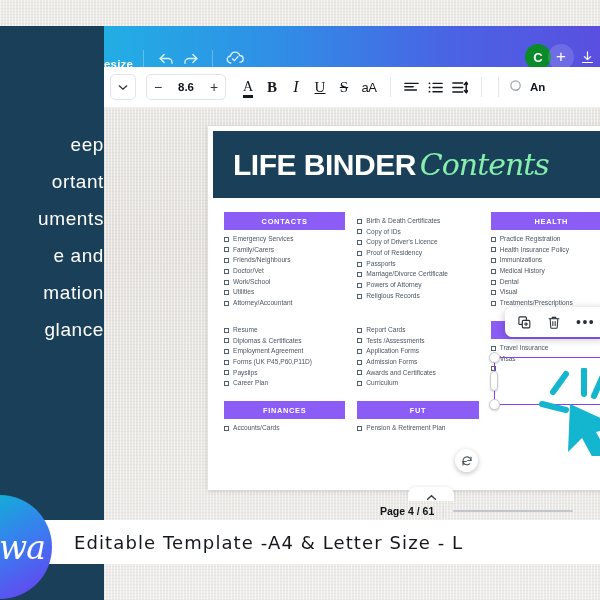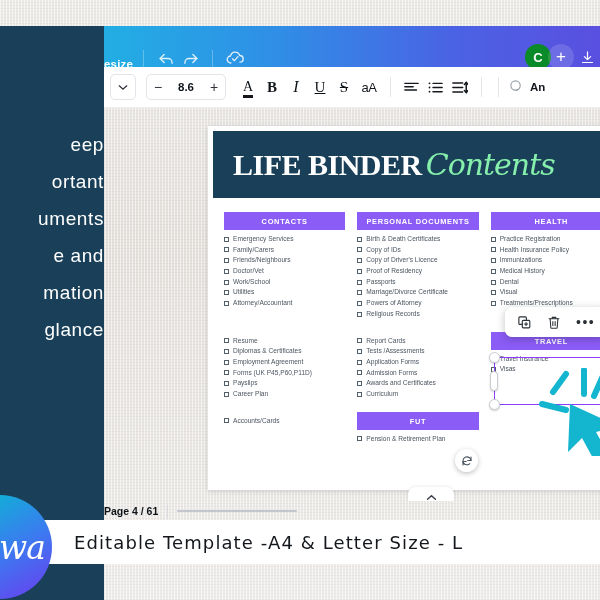--- a/index.html
+++ b/index.html
@@ -119,21 +119,21 @@
     z-index: 2;
     overflow: hidden;
   }
   .doc-header {
     height: 67px; background: #1a4059;
     display:flex; align-items:center; padding-left: 20px;
     margin: 5px 5px 0 5px;
   }
   .doc-title {
     color:#fff; font-size: 30px; font-weight: 700; letter-spacing: -0.5px;
-    font-family: Liberation Serif, serif;
+    font-family: Liberation Sans, sans-serif;
   }
   .doc-title-script {
     color:#86efac; font-size: 30px; font-family:"DejaVu Serif", serif; font-style: italic;
     margin-left: 4px; letter-spacing: -1px;
   }
 
   .grid {
     padding: 14px 16px 0 16px;
     display: grid; grid-template-columns: repeat(3, 1fr);
     column-gap: 12px; row-gap: 10px;
@@ -197,21 +197,21 @@
 
   
   .scroll-nub {
     position:absolute; left: 408px; top: 487px; width: 46px; height: 14px;
     background:#fff; border-radius: 8px 8px 0 0; z-index: 6;
     display:flex; align-items:flex-end; justify-content:center;
     box-shadow: 0 -1px 3px rgba(0,0,0,.07);
   }
   .page-strip {
     position:absolute; left: 104px; right:0; top: 500px; height: 22px;
-    z-index: 6; display:flex; align-items:center; gap:9px;
+    z-index: 6; display:flex; align-items:center; padding-left: 276px; gap:9px;
   }
   .page-label { font-size: 10.5px; font-weight:700; color:#0e1318; }
   .page-div { width:1px; height:13px; background:#d9dbe0; }
   .zoom-track { width: 120px; height: 2px; background:#c3c6cc; border-radius:2px; }
 
   .promo-bar {
     position:absolute; left: 0; top: 520px; width: 600px; height: 44px;
     background:#ffffff; z-index: 7;
     display:flex; align-items:center;
   }
@@ -260,21 +260,20 @@
             <span class="cbx"></span>
             <span>Utilities</span>
           </li>
           <li>
             <span class="cbx"></span>
             <span>Attorney/Accountant</span>
           </li>
         </ul>
       </div>
       <div class="cat">
-        <div class="cat-head">PERSONAL DOCUMENTS</div>
         <ul>
           <li>
             <span class="cbx"></span>
             <span>Birth &amp; Death Certificates</span>
           </li>
           <li>
             <span class="cbx"></span>
             <span>Copy of IDs</span>
           </li>
           <li>
@@ -403,20 +402,21 @@
             <span class="cbx"></span>
             <span>Visas</span>
           </li>
           <li>
             <span class="cbx"></span>
             <span></span>
           </li>
         </ul>
       </div>
       <div class="cat">
+        <div class="cat-head">FINANCES</div>
         <ul>
           <li>
             <span class="cbx"></span>
             <span>Accounts/Cards</span>
           </li>
         </ul>
       </div>
       <div class="cat">
         <div class="cat-head">FUT</div>
         <ul>

